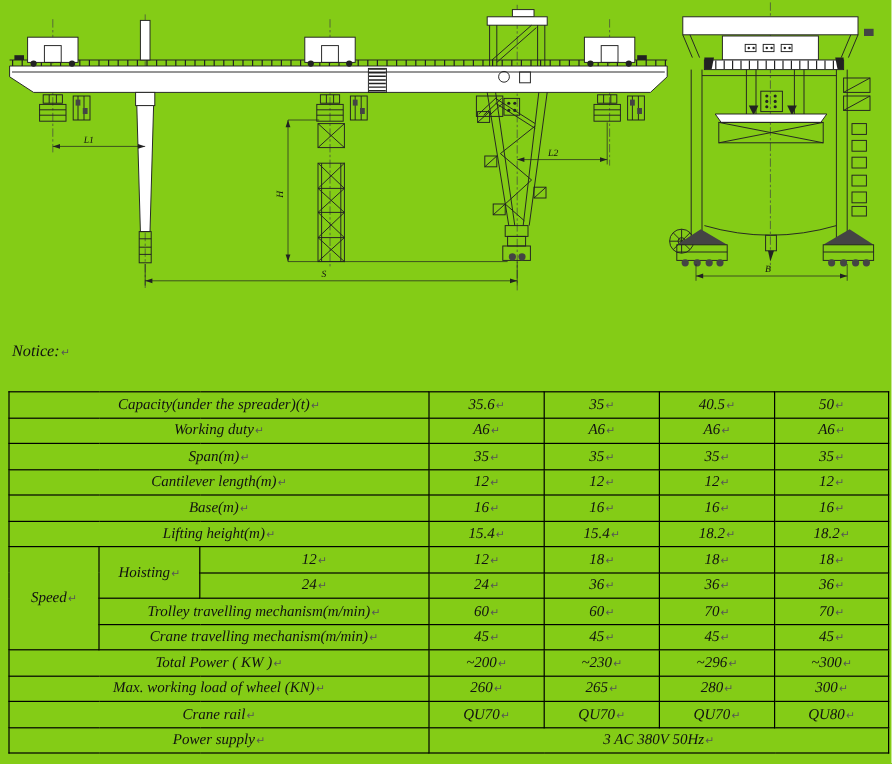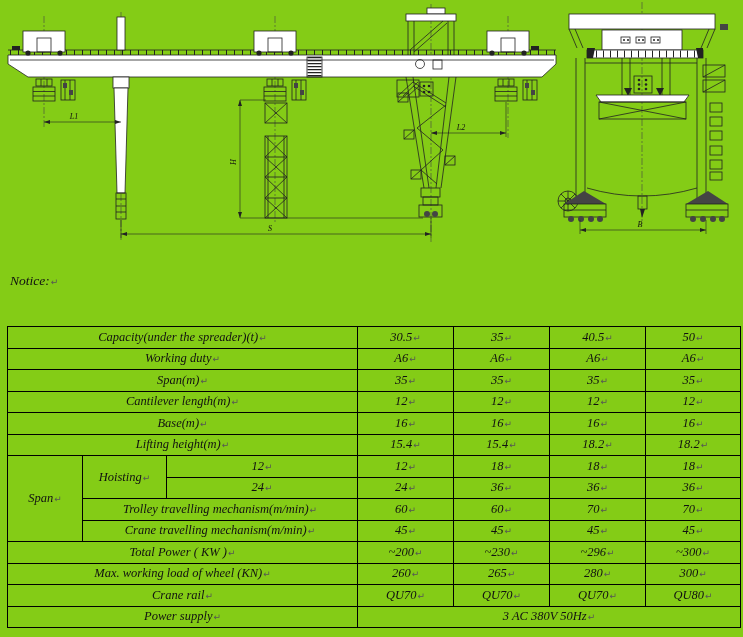--- a/index.html
+++ b/index.html
@@ -9,21 +9,21 @@
   svg.drawing *{fill:none;stroke:#222;stroke-width:0.8;}
   svg.drawing .f{fill:#222;stroke:none;}
   svg.drawing .g{fill:#444;stroke:none;}
   svg.drawing .w{fill:#fff;}
   svg.drawing .cl{stroke-dasharray:7 2 2 2;stroke-width:0.6;stroke:#444;}
   svg.drawing .dim{stroke-width:0.6;}
   svg.drawing .ticks{stroke-width:5;stroke-dasharray:1 7;}
   svg.drawing .ticks2{stroke-width:7;stroke-dasharray:1 6;}
   svg.drawing .stripes{stroke-width:14;stroke-dasharray:1.2 1.8;}
   svg.drawing text{fill:#111;stroke:none;font-family:"Liberation Serif",serif;font-size:8px;}
-  .notice{position:absolute;left:10px;top:273px;width:720px;font-size:13.5px;line-height:16.5px;}
+  .notice{position:absolute;left:10px;top:285px;width:720px;font-size:13.5px;line-height:16.5px;}
   .notice-title{margin:0 0 1px 0;}
   .pmark{font-size:9px;color:#555;margin-left:1px;font-family:"DejaVu Sans",sans-serif;}
   table.spec{position:absolute;left:7px;top:326px;width:730px;border-collapse:collapse;
              table-layout:fixed;font-size:12.5px;padding-left:46px;}
   table.spec td{border:1px solid #000;text-align:center;vertical-align:middle;
                 height:20.5px;padding:0 2px;overflow:hidden;white-space:nowrap;}
 </style>
 </head>
 <body>
 
@@ -347,21 +347,21 @@
         <col style="width: 84px;">
         <col style="width: 191px;">
         <col style="width: 96px;">
         <col style="width: 96px;">
         <col style="width: 96px;">
         <col style="width: 95px;">
       </colgroup>
     <tbody id="spec-body">
         <tr>
           <td colspan="3"><span>Capacity(under the spreader)(t)</span><span class="pmark">↵</span></td>
-          <td><span>30.5</span><span class="pmark">↵</span></td>
+          <td><span>35.6</span><span class="pmark">↵</span></td>
           <td><span>35</span><span class="pmark">↵</span></td>
           <td><span>40.5</span><span class="pmark">↵</span></td>
           <td><span>50</span><span class="pmark">↵</span></td>
         </tr>
         <tr>
           <td colspan="3"><span>Working duty</span><span class="pmark">↵</span></td>
           <td><span>A6</span><span class="pmark">↵</span></td>
           <td><span>A6</span><span class="pmark">↵</span></td>
           <td><span>A6</span><span class="pmark">↵</span></td>
           <td><span>A6</span><span class="pmark">↵</span></td>
@@ -388,21 +388,21 @@
           <td><span>16</span><span class="pmark">↵</span></td>
         </tr>
         <tr>
           <td colspan="3"><span>Lifting height(m)</span><span class="pmark">↵</span></td>
           <td><span>15.4</span><span class="pmark">↵</span></td>
           <td><span>15.4</span><span class="pmark">↵</span></td>
           <td><span>18.2</span><span class="pmark">↵</span></td>
           <td><span>18.2</span><span class="pmark">↵</span></td>
         </tr>
         <tr>
-          <td rowspan="4"><span>Span</span><span class="pmark">↵</span></td>
+          <td rowspan="4"><span>Speed</span><span class="pmark">↵</span></td>
           <td rowspan="2"><span>Hoisting</span><span class="pmark">↵</span></td>
           <td><span>12</span><span class="pmark">↵</span></td>
           <td><span>12</span><span class="pmark">↵</span></td>
           <td><span>18</span><span class="pmark">↵</span></td>
           <td><span>18</span><span class="pmark">↵</span></td>
           <td><span>18</span><span class="pmark">↵</span></td>
         </tr>
         <tr>
           <td><span>24</span><span class="pmark">↵</span></td>
           <td><span>24</span><span class="pmark">↵</span></td>

